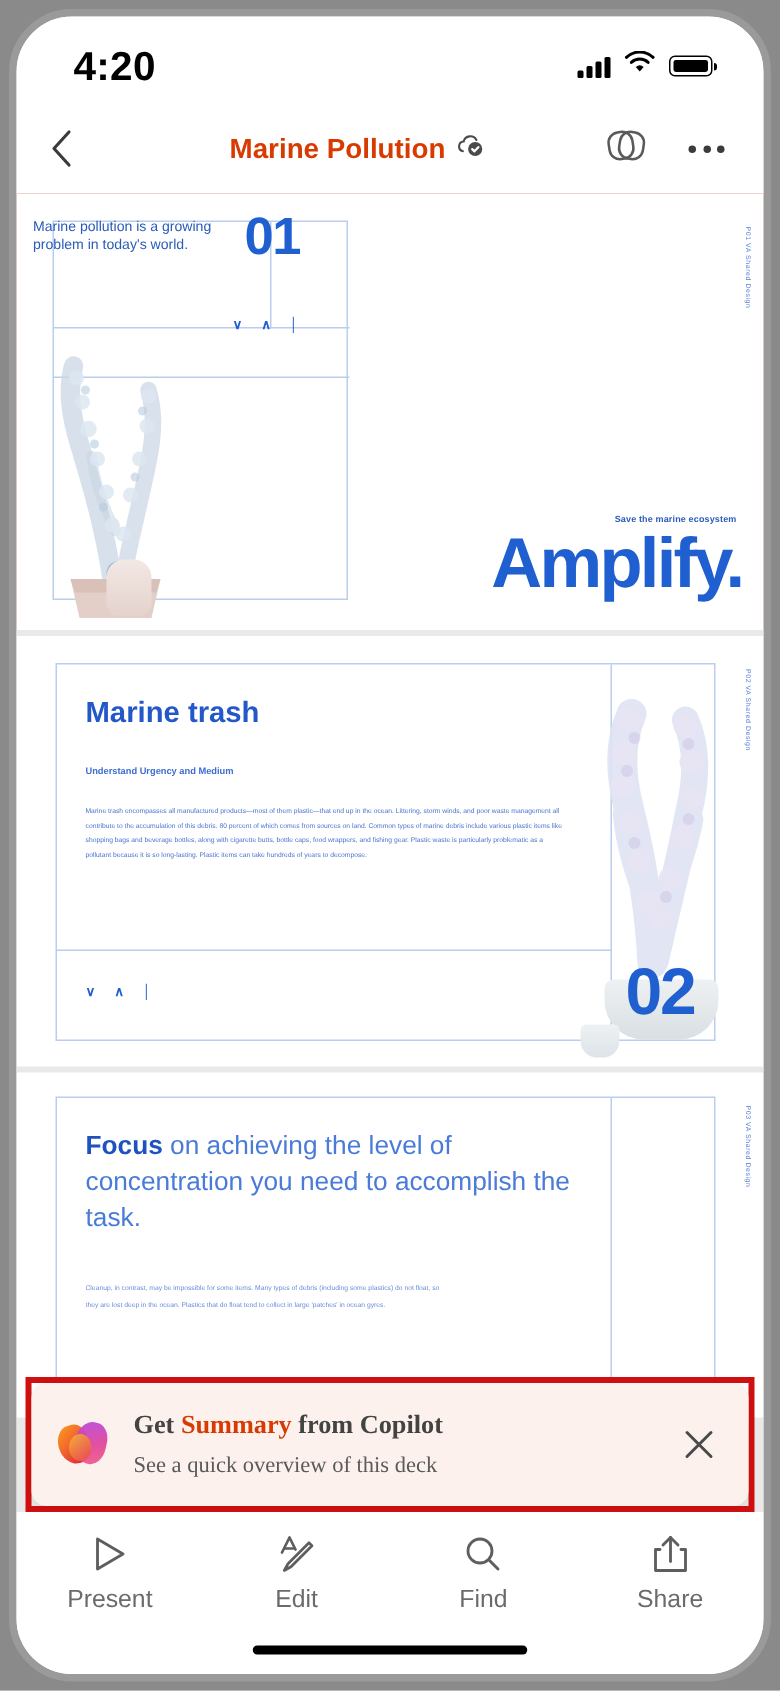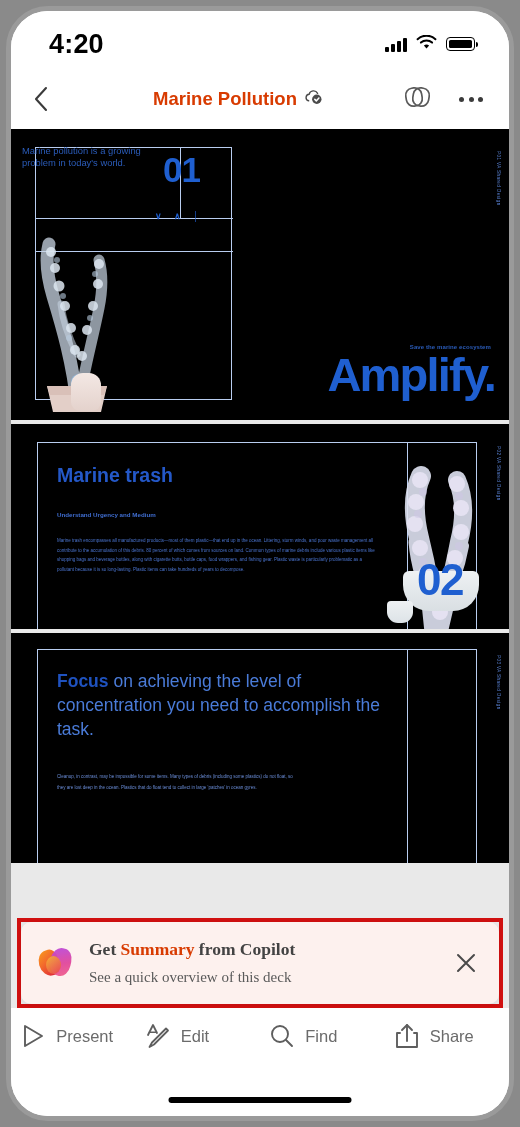--- a/index.html
+++ b/index.html
@@ -58,41 +58,41 @@
     flex:1 1 auto;
     background:#e9e9e9;
     overflow:hidden;
     position:relative;
   }
   .slide-wrap { position:relative; }
   .slide-wrap.sel { outline:4px solid #c23a1d; outline-offset:-4px; z-index:3; }
   .slide {
     position:relative;
     width:100%;
-    background:#000000;
+    background:#ffffff;
     overflow:hidden;
   }
   .slide.s1 { height:291px; }
-  .slide.s2 { height:205px; }
+  .slide.s2 { height:287px; }
   .slide.s3 { height:230px; }
   .slide-gap { height:4px; background:#e9e9e9; }
 
   .side-label {
     position:absolute; right:8px; top:22px;
     writing-mode:vertical-rl;
     font-size:4.6px; color:#5b84d8; letter-spacing:.4px;
     white-space:nowrap;
   }
 
   
   .s1-box { position:absolute; left:24px; top:18px; width:197px; height:253px; border:1px solid #b9cdf0; }
   .s1-row1 { position:absolute; left:0; top:0; width:197px; height:71px; border-bottom:1px solid #b9cdf0; }
   .s1-divv { position:absolute; left:144px; top:0; width:1px; height:71px; background:#b9cdf0; }
   .s1-quote { position:absolute; left:11px; top:16px; width:128px; font-size:9.4px; line-height:12.4px; color:#2a5bb8; font-weight:500; }
-  .s1-num { position:absolute; left:152px; top:9px; font-size:35px; font-weight:700; color:#1f5fd0; letter-spacing:-1px;margin-top:12px; }
+  .s1-num { position:absolute; left:152px; top:9px; font-size:35px; font-weight:700; color:#1f5fd0; letter-spacing:-1px; }
   .s1-row2 { position:absolute; left:0; top:71px; width:197px; height:33px; border-bottom:1px solid #b9cdf0; }
   .s1-chev { position:absolute; left:144px; top:82px; font-size:9px; color:#1f5fd0; letter-spacing:5px; font-weight:600; }
   .coral1 {
     position:absolute; left:22px; top:105px; width:86px; height:178px;
   }
   .pot1 { position:absolute; left:60px; top:244px; width:30px; height:38px; background:linear-gradient(180deg,#f3e8e4,#e4d2cc); border-radius:12px 12px 9px 9px; }
   .tagline { position:absolute; right:18px; top:215px; font-size:6px; color:#2a5bb8; font-weight:600; letter-spacing:.1px; }
   .amplify { position:absolute; right:14px; top:222px; font-size:47px; font-weight:700; color:#1f5fd0; letter-spacing:-1.8px; line-height:1; }
 
   
@@ -139,21 +139,21 @@
   .banner-close { flex:0 0 34px; display:flex; align-items:center; justify-content:center; cursor:pointer; }
 
   
   .toolbar {
     flex:0 0 108px; height:108px;
     background:#fff;
     display:flex; align-items:flex-start; justify-content:space-around;
     padding-top:14px;
     box-shadow:0 -1px 0 #e2e2e2;
   }
-  .tb-item { display:flex; flex-direction:row; align-items:center; gap:7px; width:112px; cursor:pointer; }
+  .tb-item { display:flex; flex-direction:column; align-items:center; gap:7px; width:112px; cursor:pointer; }
   .tb-label { font-size:16.5px; color:#6b6b6b; }
   .home-ind { position:absolute; bottom:13px; left:50%; transform:translateX(-50%); width:183px; height:6px; background:#000; border-radius:4px; }
 </style>
 </head>
 <body>
 
 <div class="phone">
 
   <div class="statusbar">
     <div class="clock">4:20</div>

